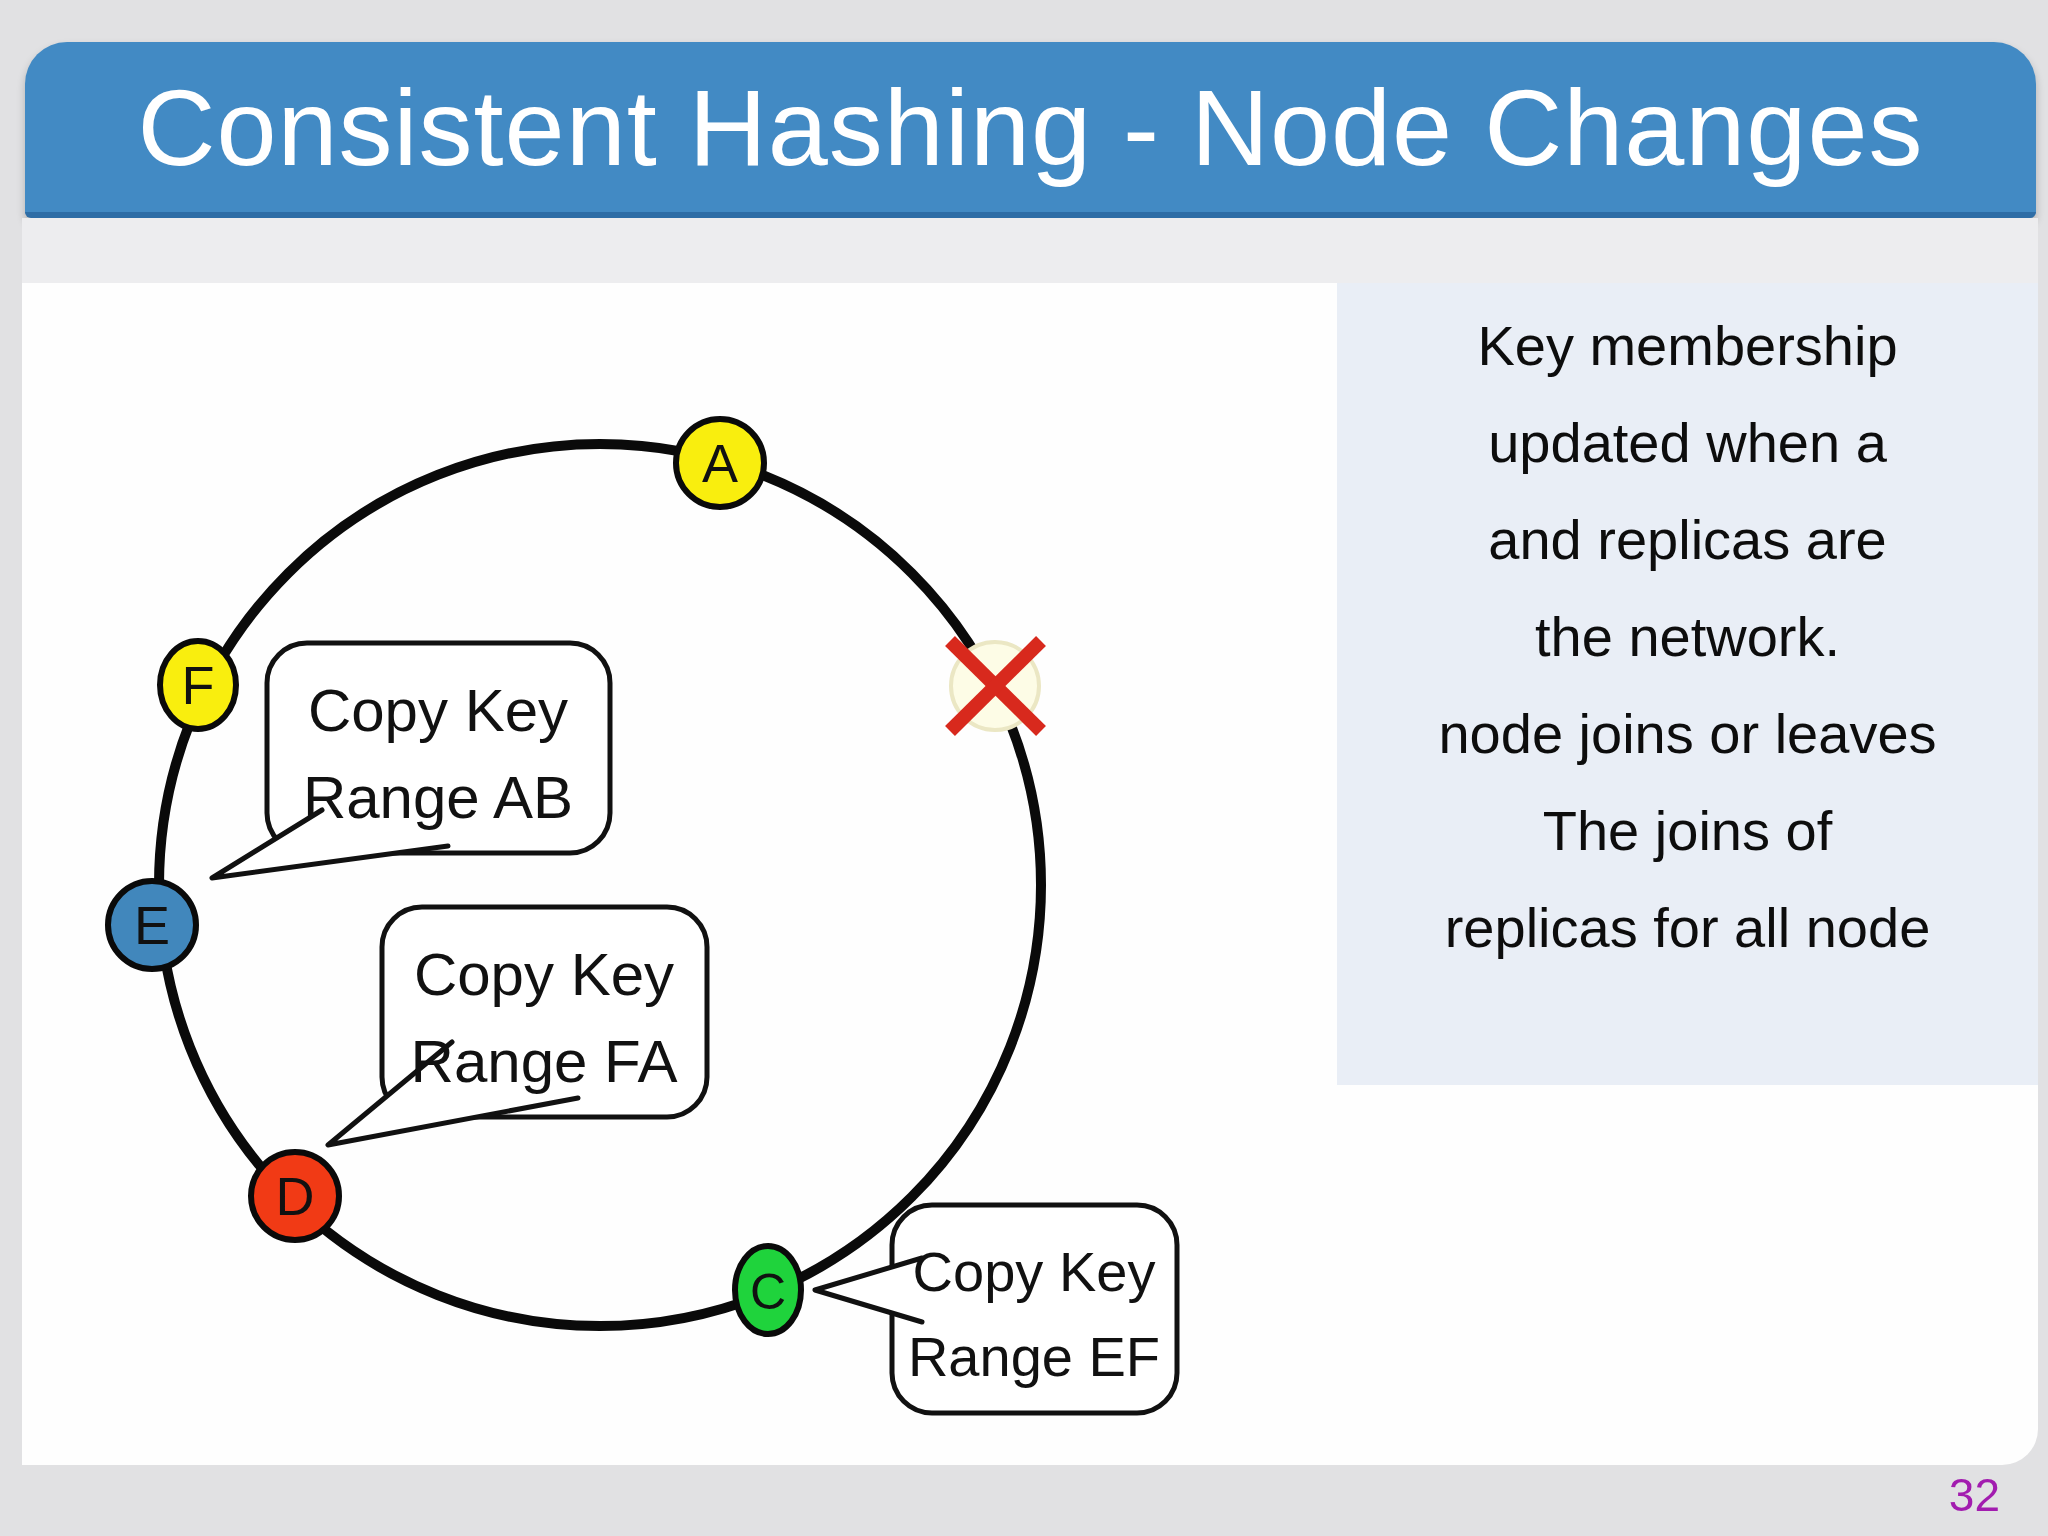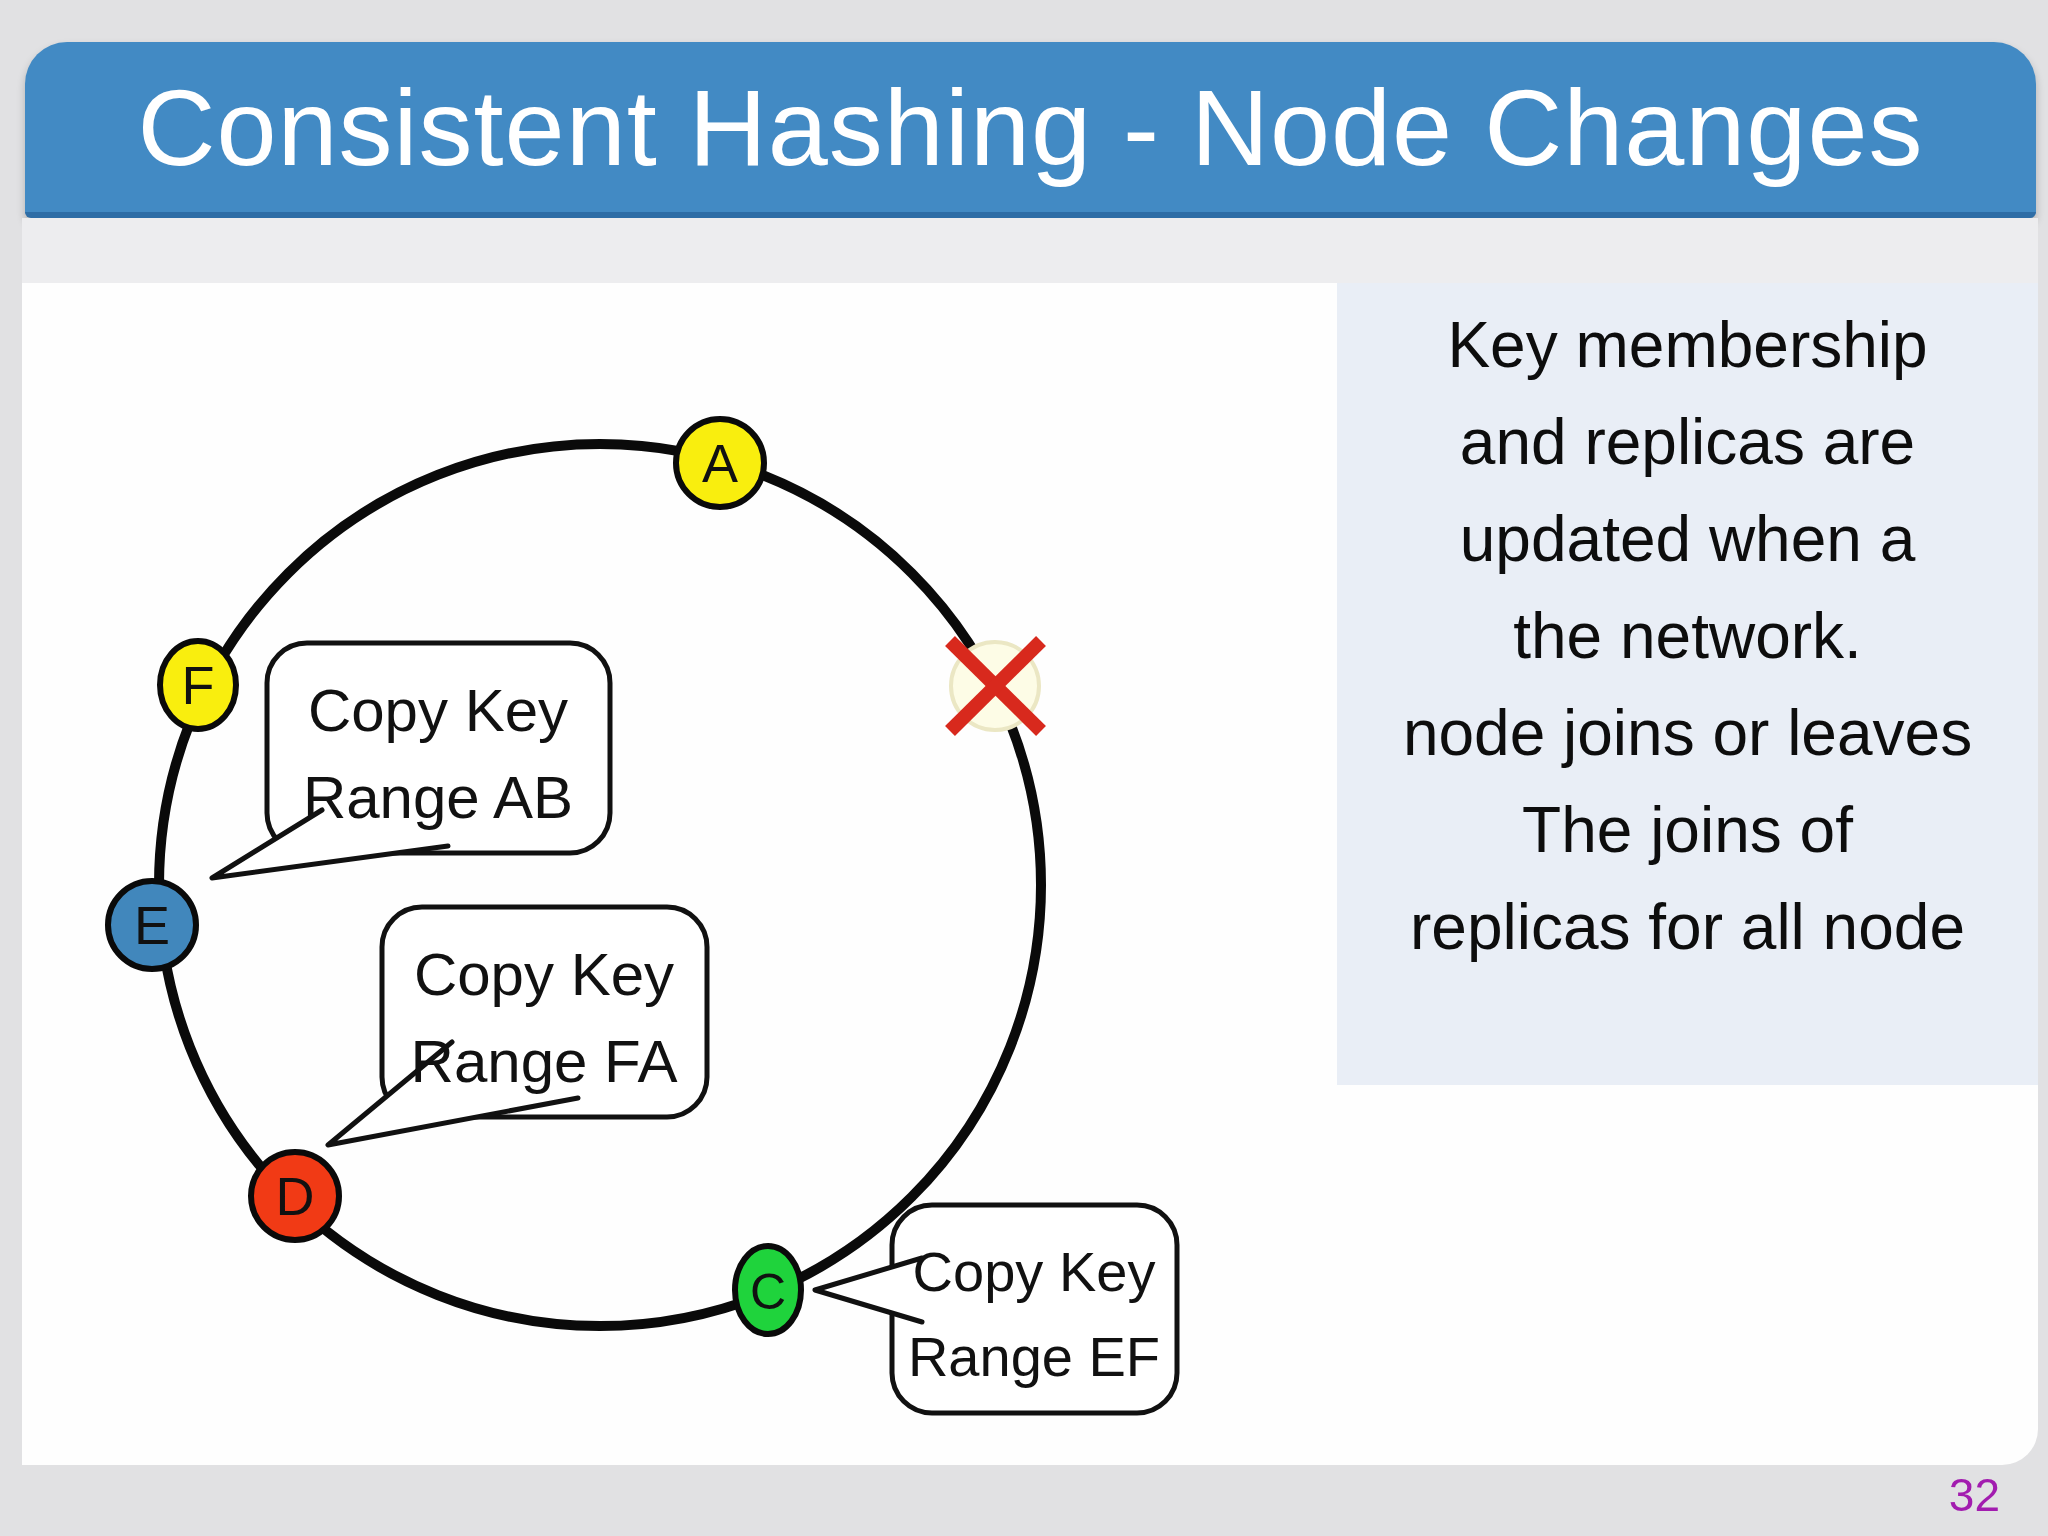--- a/index.html
+++ b/index.html
@@ -43,21 +43,21 @@
   }
 
   
   .infobox{
     position:absolute;left:1337px;top:283px;width:701px;height:802px;
     background:#e9eef6;
     display:flex;flex-direction:column;align-items:center;justify-content:flex-start;
     padding-top:14px;box-sizing:border-box;
   }
   .infobox .line{
-    font-size:64px;line-height:97px;color:#0d0d0d;
+    font-size:56px;line-height:97px;color:#0d0d0d;
     white-space:nowrap;text-align:left;
   }
 
   .diagram{
     position:absolute;left:0;top:0;width:2048px;height:1536px;
   }
 
   .page-number{
     position:absolute;right:48px;top:1468px;
     font-size:46px;color:#a21caf;
@@ -71,22 +71,22 @@
   <div class="title-bar">
     <span>Consistent Hashing - Node Changes</span>
   </div>
 
   <div class="subtitle-strip"></div>
 
   <div class="content-panel"></div>
 
   <div class="infobox">
     <div class="line">Key membership</div>
+    <div class="line">updated when a</div>
     <div class="line">and replicas are</div>
-    <div class="line">updated when a</div>
     <div class="line">the network.</div>
     <div class="line">node joins or leaves</div>
     <div class="line">The joins of</div>
     <div class="line">replicas for all node</div>
   </div>
 
   <svg class="diagram" viewBox="0 0 2048 1536" xmlns="http://www.w3.org/2000/svg">
 
     <circle cx="600" cy="885" r="441" fill="none" stroke="#0a0a0a" stroke-width="10"></circle>
 

